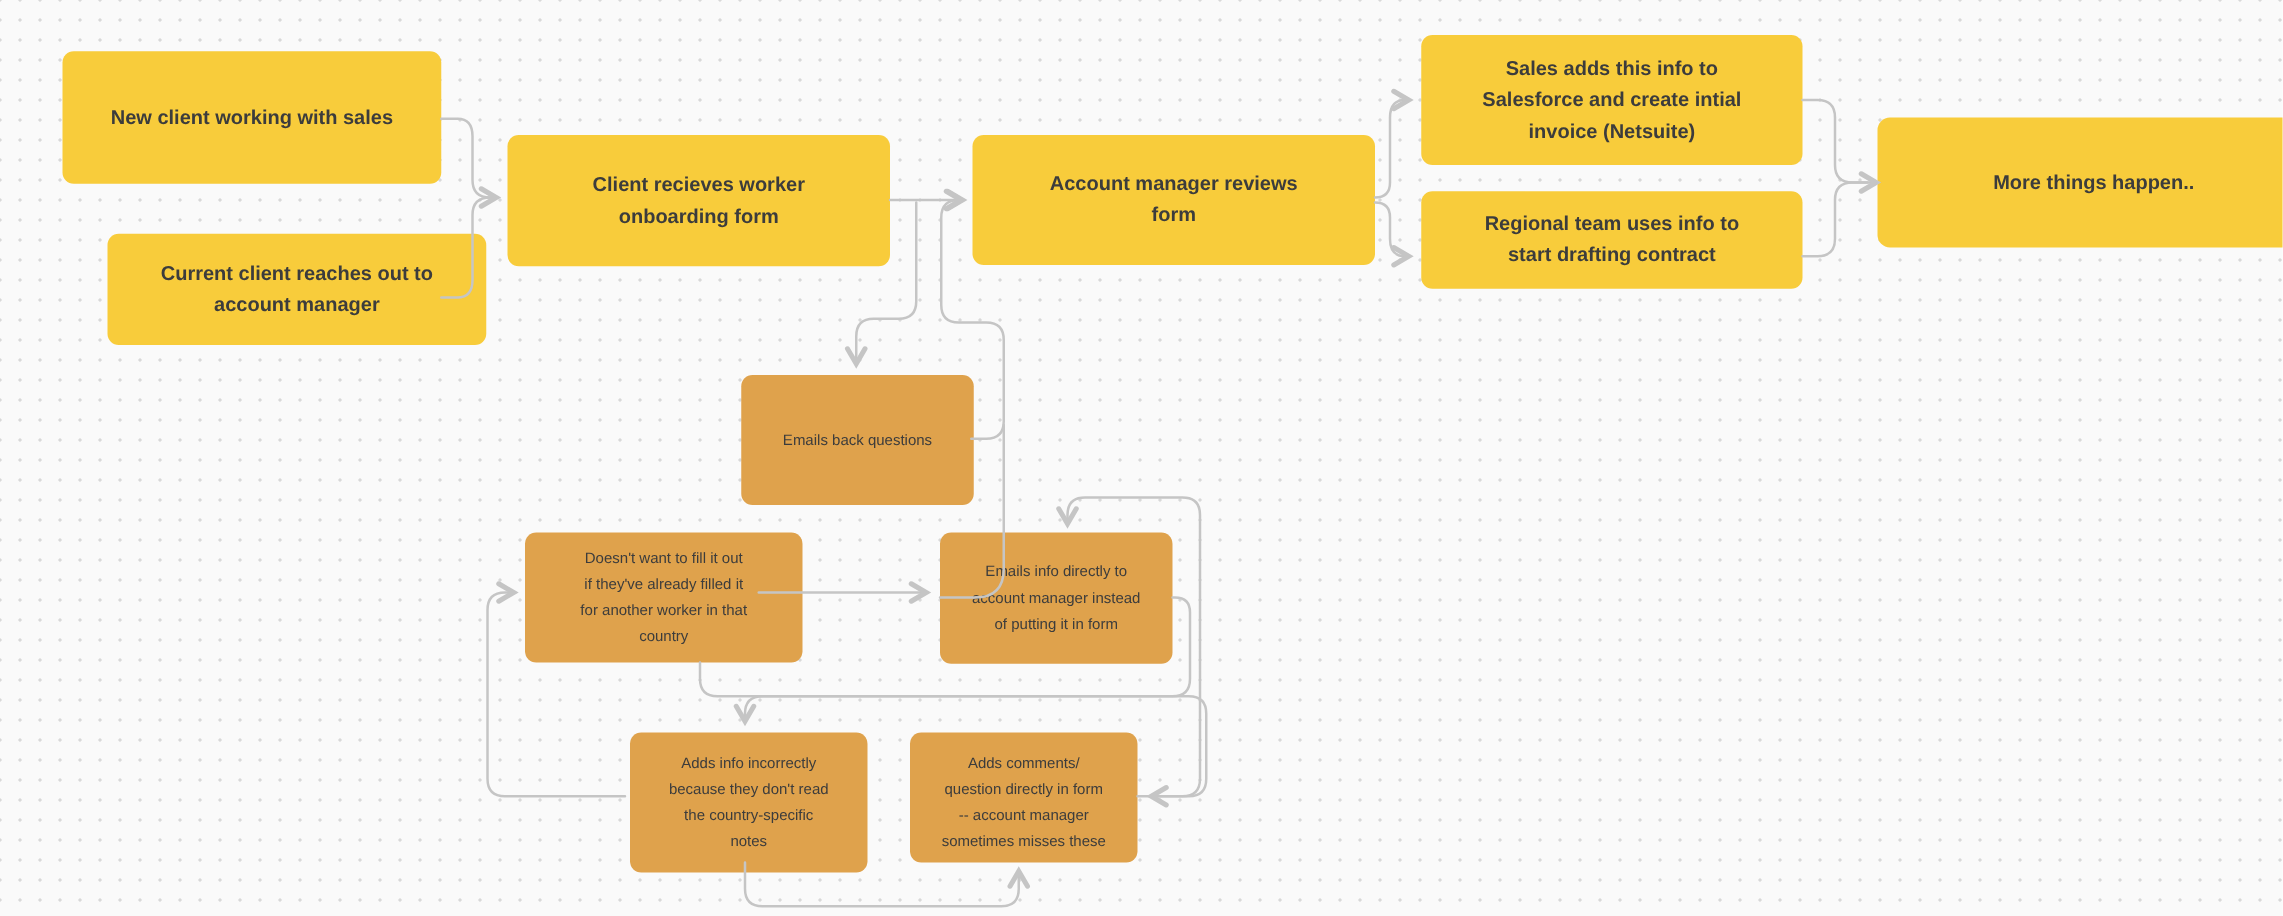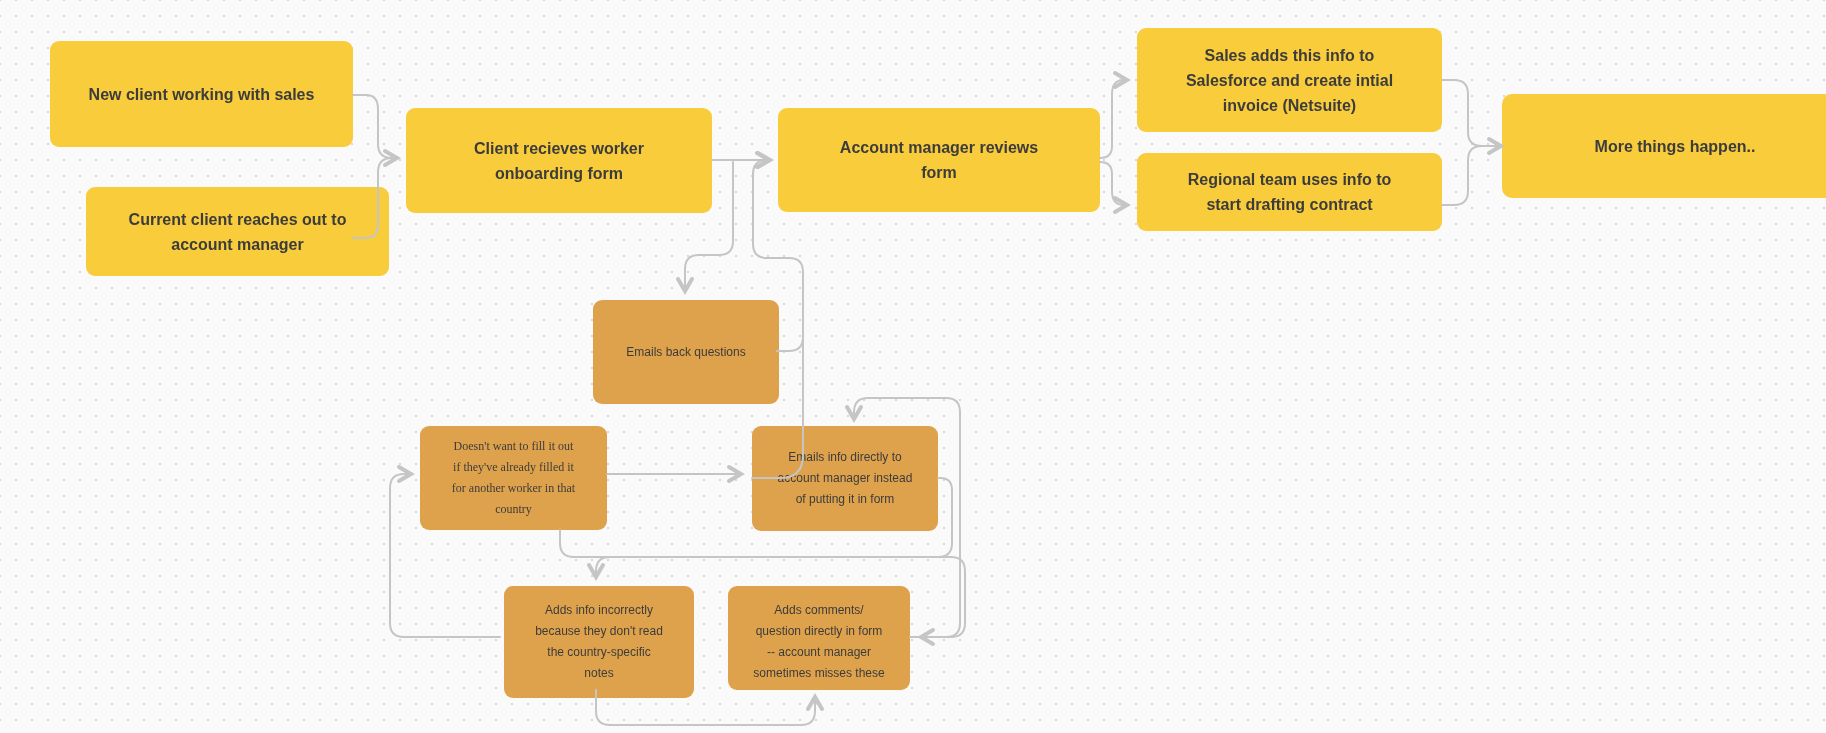--- a/index.html
+++ b/index.html
@@ -92,21 +92,21 @@
       <span class="label">Regional team uses info to
 start drafting contract</span>
     </div>
   <div class="node yellow" style="left:1502px; top:94px;  width:346px; height:104px;border-radius:10px;">
       <span class="label">More things happen..</span>
     </div>
 
   <div class="node orange" style="left:593px;  top:300px; width:186px; height:104px;">
       <span class="label">Emails back questions</span>
     </div>
-  <div class="node orange" style="left:420px;  top:426px; width:187px; height:104px;font-family:Liberation Serif, serif;">
+  <div class="node orange" style="left:420px;  top:426px; width:222px; height:104px;">
       <span class="label">Doesn't want to fill it out
 if they've already filled it
 for another worker in that
 country</span>
     </div>
   <div class="node orange" style="left:752px;  top:426px; width:186px; height:105px;">
       <span class="label">Emails info directly to
 account manager instead
 of putting it in form</span>
     </div>

